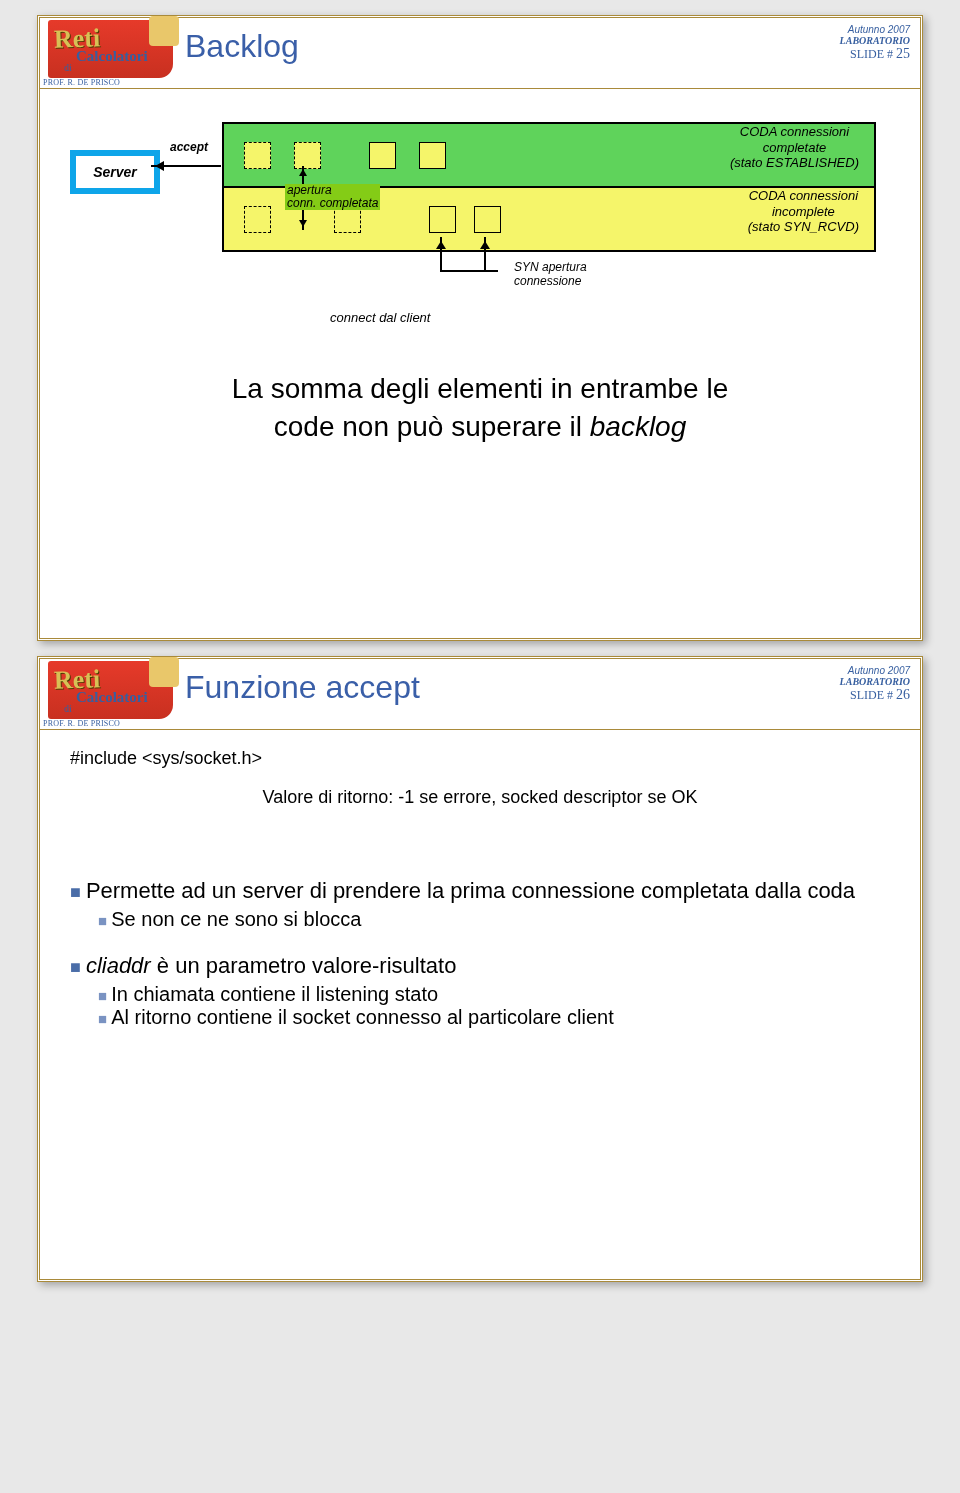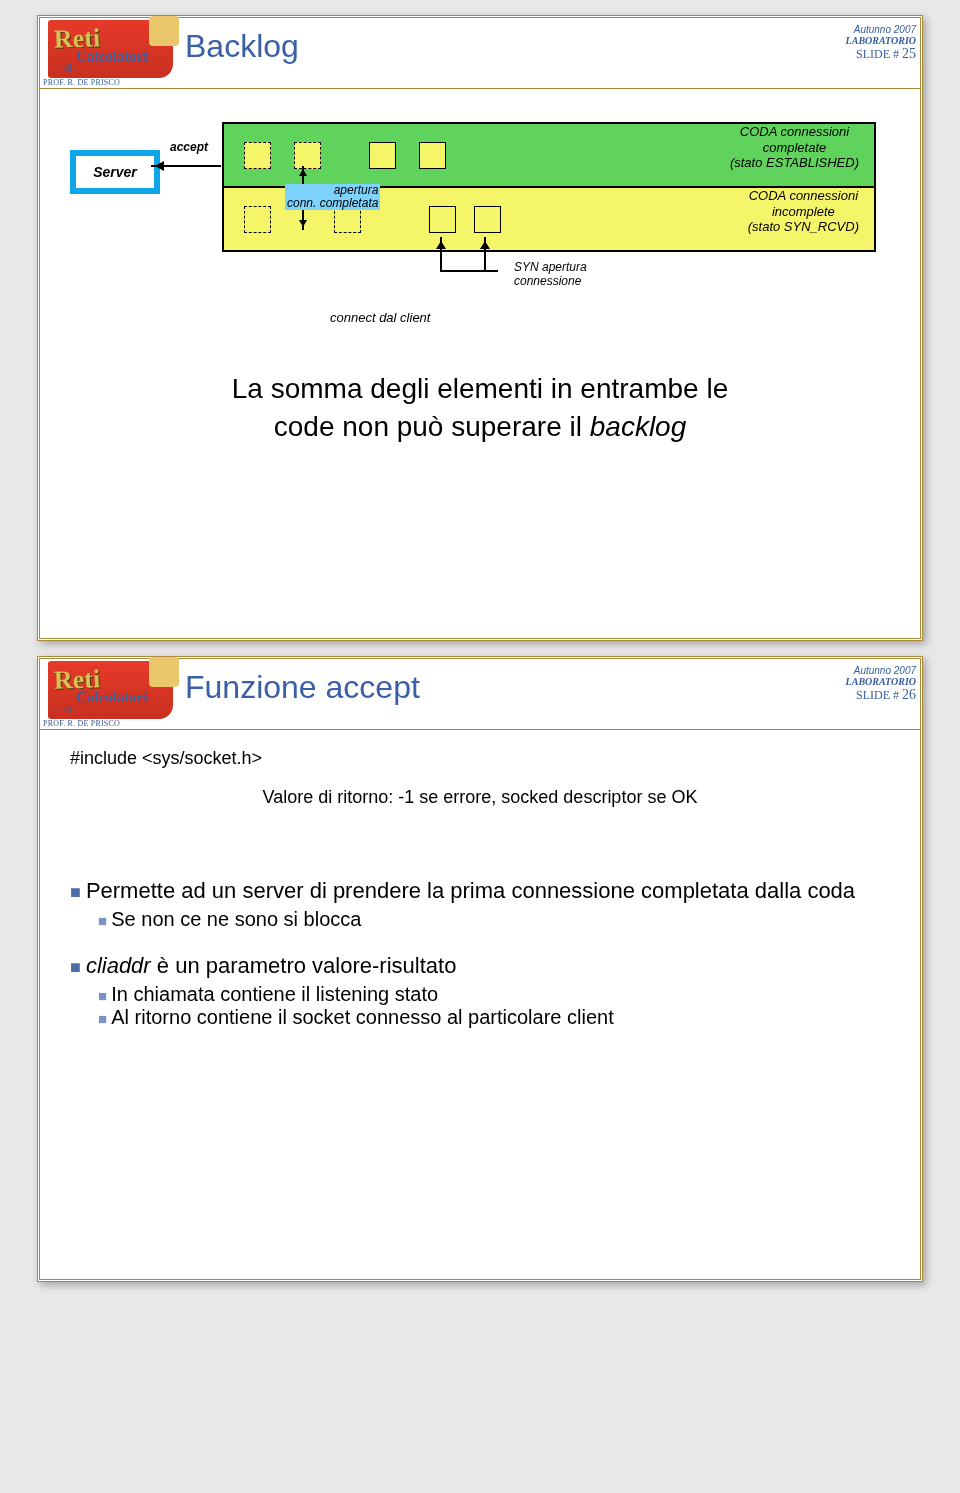--- a/index.html
+++ b/index.html
@@ -87,21 +87,21 @@
   .title {
     position: absolute;
     left: 145px;
     top: 10px;
     font-size: 32px;
     color: #3a5fa8;
     font-family: Verdana, sans-serif;
   }
   .hdr-right {
     position: absolute;
-    right: 4px;
+    right: 10px;
     top: 6px;
     text-align: right;
     color: #375fa0;
   }
   .hdr-right .l1 { font-size: 10px; font-style: italic; }
   .hdr-right .l2 { font-size: 10px; font-family: "Comic Sans MS", cursive; font-weight: bold; font-style: italic; }
   .hdr-right .l3 { font-size: 12px; font-family: "Comic Sans MS", cursive; }
   .hdr-right .num { font-size: 14px; }
   .body {
     position: absolute;
@@ -192,23 +192,23 @@
     font-size: 13px;
     font-style: italic;
     line-height: 1.2;
   }
   .aper-lbl {
     position: absolute;
     left: 215px;
     top: 62px;
     font-size: 12px;
     font-style: italic;
-    text-align: right;
+    text-align: left;
     line-height: 1.1;
-    background: #7dd3fc;
+    background: #84cc16;
     padding: 0 2px;
     z-index: 3;
   }
   .aper-line1 { position:absolute; left:232px; top:44px; width:2px; height:20px; background:#000; }
   .aper-line2 { position:absolute; left:232px; top:88px; width:2px; height:20px; background:#000; }
   .aper-line1::before, .aper-line2::before {
     content:''; position:absolute; left:-3px; top:-1px;
     border:4px solid transparent; border-bottom:7px solid #000;
   }
   .aper-line2::before { top:auto; bottom:-1px; border:4px solid transparent; border-top:7px solid #000; transform: none; }

